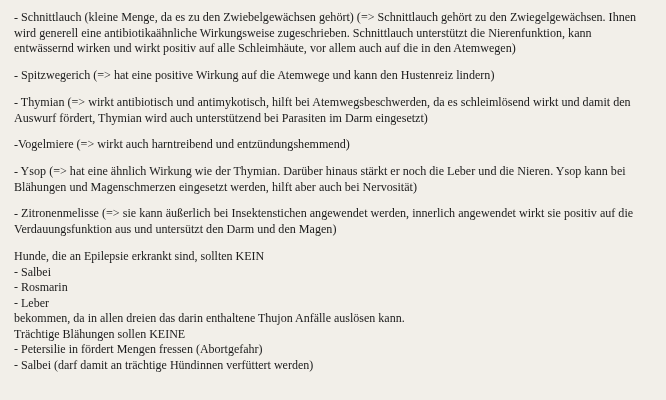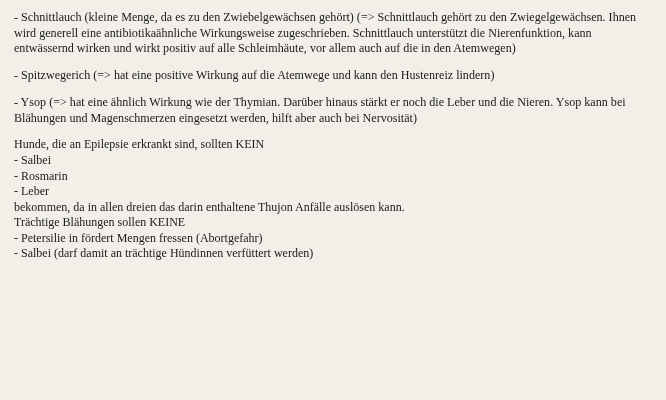--- a/index.html
+++ b/index.html
@@ -43,21 +43,24 @@
     margin-top: 11px;
   }
 </style>
 </head>
 <body>
 
 <div class="page">
 
   <p class="para">- Schnittlauch (kleine Menge, da es zu den Zwiebelgewächsen gehört) (=&gt; Schnittlauch gehört zu den Zwiegelgewächsen. Ihnen wird generell eine antibiotikaähnliche Wirkungsweise zugeschrieben. Schnittlauch unterstützt die Nierenfunktion, kann entwässernd wirken und wirkt positiv auf alle Schleimhäute, vor allem auch auf die in den Atemwegen)</p>
   <p class="para">- Spitzwegerich (=&gt; hat eine positive Wirkung auf die Atemwege und kann den Hustenreiz lindern)</p>
+  <p class="para">- Thymian (=&gt; wirkt antibiotisch und antimykotisch, hilft bei Atemwegsbeschwerden, da es schleimlösend wirkt und damit den Auswurf fördert, Thymian wird auch unterstützend bei Parasiten im Darm eingesetzt)</p>
+  <p class="para">-Vogelmiere (=&gt; wirkt auch harntreibend und entzündungshemmend)</p>
   <p class="para">- Ysop (=&gt; hat eine ähnlich Wirkung wie der Thymian. Darüber hinaus stärkt er noch die Leber und die Nieren. Ysop kann bei Blähungen und Magenschmerzen eingesetzt werden, hilft aber auch bei Nervosität)</p>
+  <p class="para">- Zitronenmelisse (=&gt; sie kann äußerlich bei Insektenstichen angewendet werden, innerlich angewendet wirkt sie positiv auf die Verdauungsfunktion aus und untersützt den Darm und den Magen)</p>
 
   <div class="block gap-top">
     <div class="line">Hunde, die an Epilepsie erkrankt sind, sollten KEIN</div>
     <div class="line">- Salbei</div>
     <div class="line">- Rosmarin</div>
     <div class="line">- Leber</div>
     <div class="line">bekommen, da in allen dreien das darin enthaltene Thujon Anfälle auslösen kann.</div>
   </div>
 
   <div class="block">

